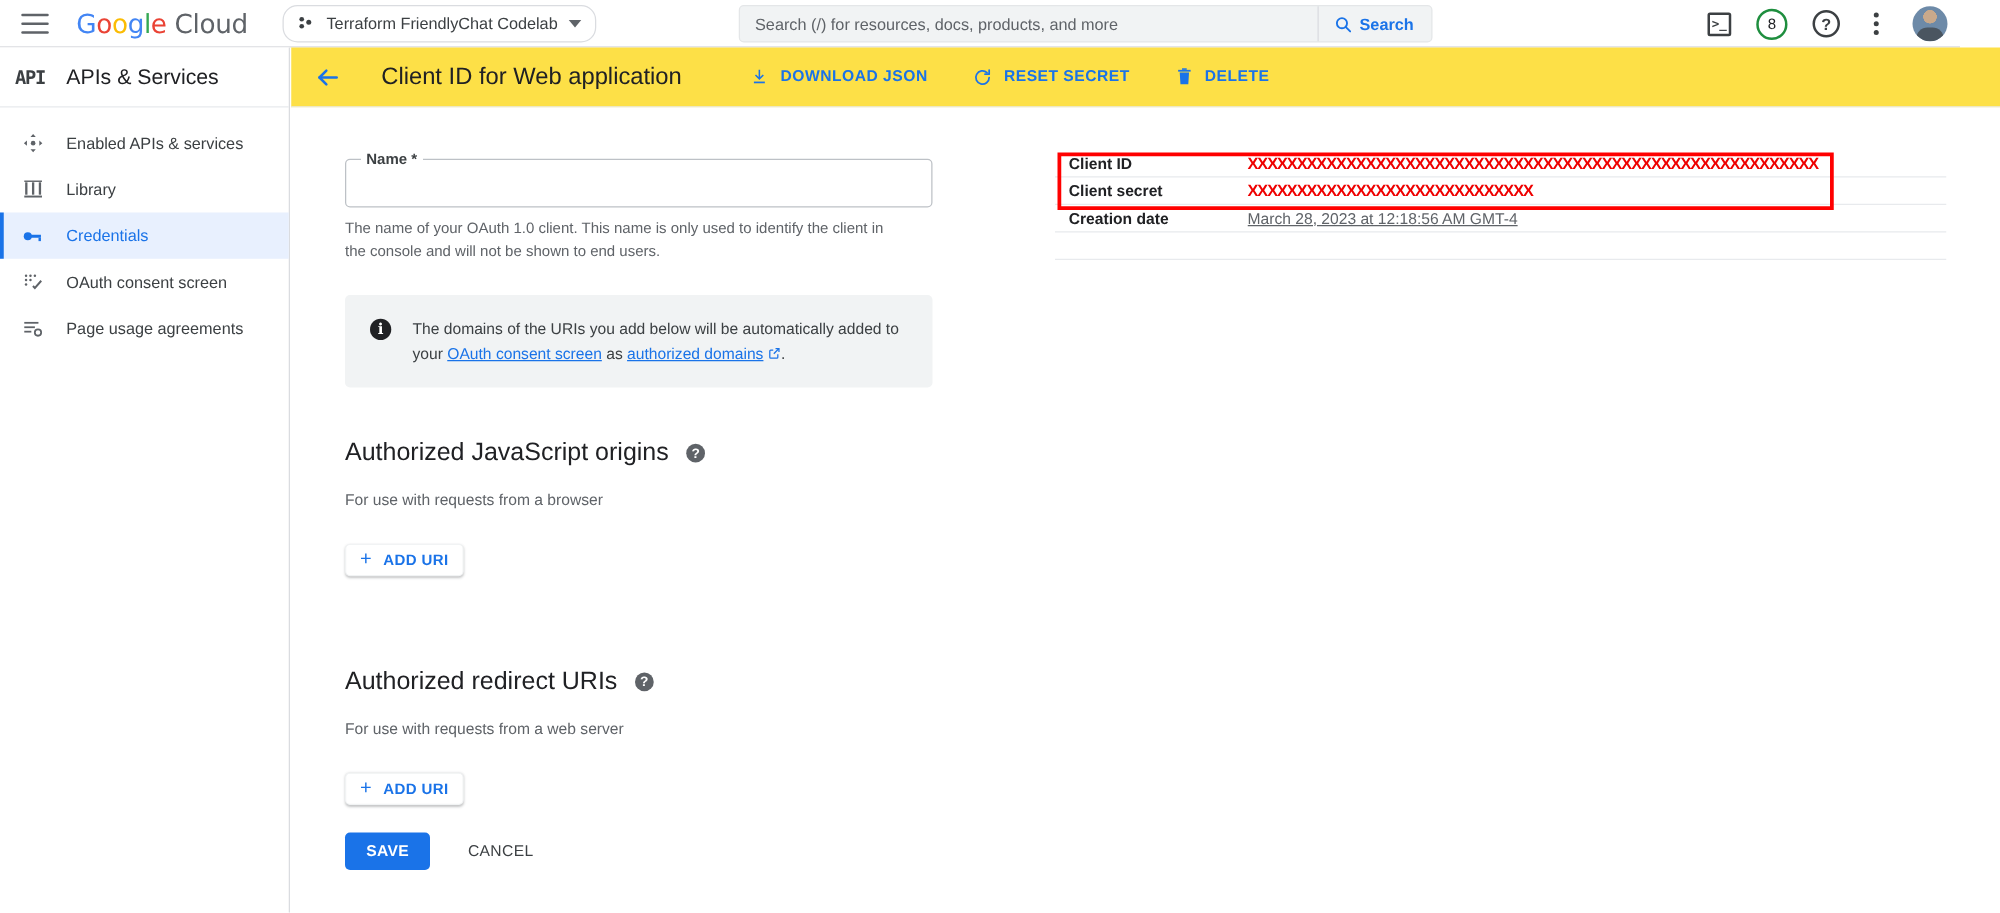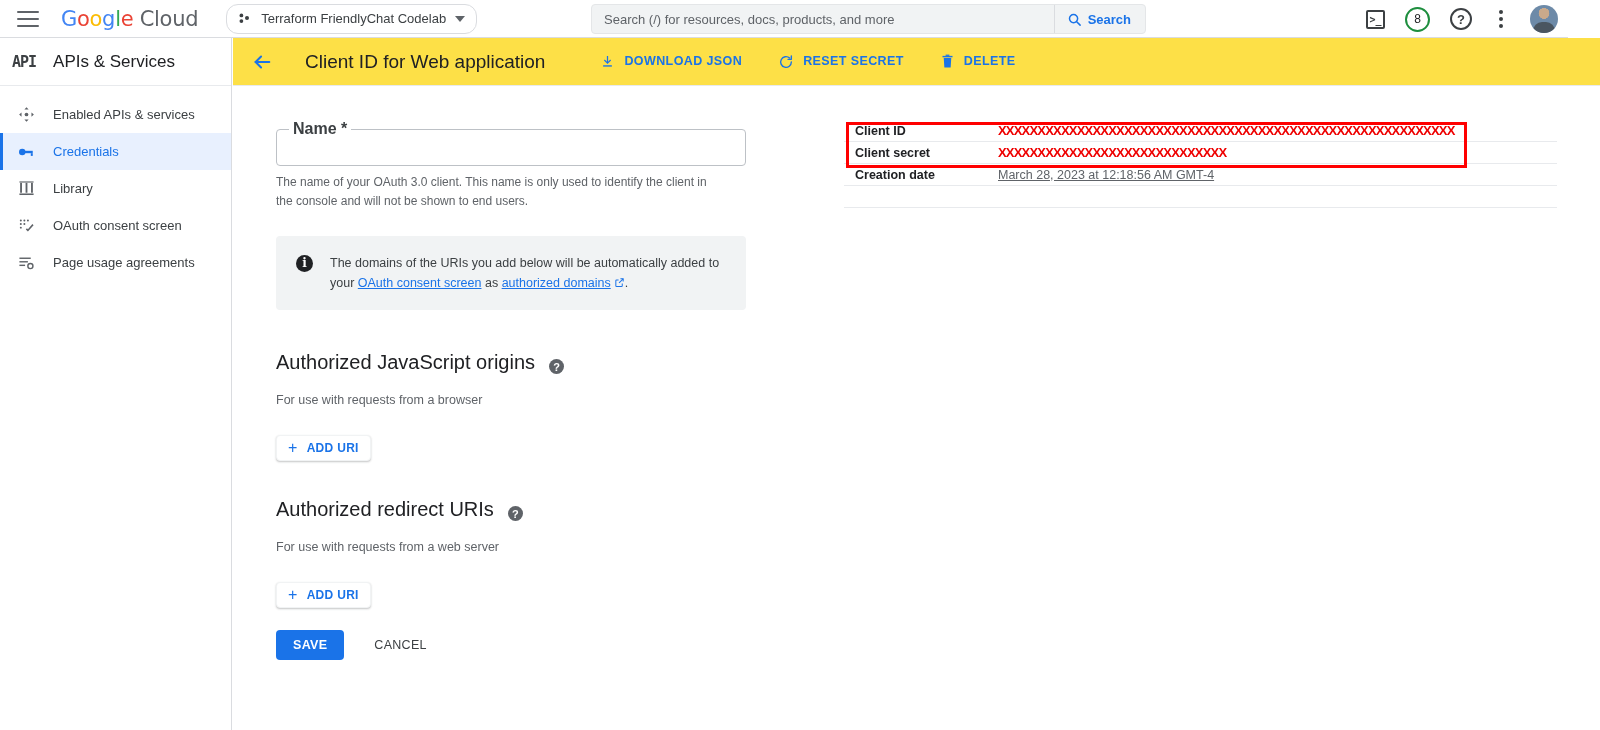--- a/index.html
+++ b/index.html
@@ -153,21 +153,21 @@
 
   .leftcol { position: absolute; left: 43px; top: 34px; width: 470px; }
 
   
   .field { position: relative; height: 46px; }
   .field fieldset {
     position: absolute; inset: 0; border: 1px solid #bdc1c6; border-radius: 4px;
     padding: 0 9px; margin: 0; pointer-events: none;
   }
   .field legend {
-    font-size: 16px; padding: 0 4px; color: #3c4043; font-weight: 700; margin-left: 3px;
+    font-size: 12px; padding: 0 4px; color: #3c4043; font-weight: 700; margin-left: 3px;
   }
   .field input {
     position: absolute; left: 14px; right: 12px; top: 11px; height: 26px;
     border: 0; outline: 0; font-family: "Liberation Sans", sans-serif;
     font-size: 14px; color: #202124; background: transparent;
   }
   .helper { margin-top: 7px; font-size: 12px; color: #5f6368; line-height: 1.58; width: 440px; }
 
   .infobox {
     margin-top: 25px; background: #f1f3f4; border-radius: 4px;
@@ -178,21 +178,21 @@
     width: 17px; height: 17px; border-radius: 50%; background: #202124; color: #fff;
     font-size: 12px; font-weight: 700; display: flex; align-items: center;
     justify-content: center; flex: 0 0 17px; margin-top: 2px;
     font-family: "DejaVu Serif", serif;
   }
   .infotext { font-size: 12.5px; color: #3c4043; line-height: 1.62; }
   .infotext a { color: #1a73e8; text-decoration: underline; }
 
   .section { margin-top: 41px; }
   .sec-title {
-    display: flex; align-items: flex-end; gap: 14px;
+    display: flex; align-items: center; gap: 14px;
     font-size: 20px; color: #202124; font-weight: 400;
   }
   .qmark {
     width: 15px; height: 15px; border-radius: 50%; background: #5f6368;
     color: #fff; font-size: 11px; font-weight: 700;
     display: flex; align-items: center; justify-content: center;
   }
   .sec-sub { margin-top: 19px; font-size: 12.5px; color: #5f6368; }
 
   .addbtn {
@@ -301,44 +301,44 @@
   <div class="side-list">
 
     <div class="side-item">
       <span class="side-ic">
         <svg width="17" height="17" viewBox="0 0 24 24" fill="#5f6368">
           <circle cx="12" cy="12" r="2.6"></circle>
             <path d="M12 1.6 15 5h-6zM12 22.4 9 19h6zM1.6 12 5 9v6zM22.4 12 19 15V9z"></path>
         </svg>
       </span>
       <span>Enabled APIs &amp; services</span>
-    </div>
-
-    <div class="side-item active">
-      <span class="side-ic">
-        <svg width="18" height="18" viewBox="0 0 24 24" fill="#1a73e8">
-          <circle cx="7" cy="12" r="4.3"></circle>
-            <rect x="10" y="10.4" width="11" height="3.2"></rect>
-            <rect x="18.4" y="13.6" width="2.6" height="3.6"></rect>
-        </svg>
-      </span>
-      <span>Credentials</span>
     </div>
 
     <div class="side-item">
       <span class="side-ic">
         <svg width="17" height="17" viewBox="0 0 24 24" fill="#5f6368">
           <rect x="3" y="4" width="2.6" height="14"></rect>
             <rect x="10.7" y="4" width="2.6" height="14"></rect>
             <rect x="18.4" y="4" width="2.6" height="14"></rect>
             <rect x="2" y="19" width="20" height="2.2"></rect>
             <rect x="2" y="2" width="20" height="1.6"></rect>
         </svg>
       </span>
       <span>Library</span>
+    </div>
+
+    <div class="side-item active">
+      <span class="side-ic">
+        <svg width="18" height="18" viewBox="0 0 24 24" fill="#1a73e8">
+          <circle cx="7" cy="12" r="4.3"></circle>
+            <rect x="10" y="10.4" width="11" height="3.2"></rect>
+            <rect x="18.4" y="13.6" width="2.6" height="3.6"></rect>
+        </svg>
+      </span>
+      <span>Credentials</span>
     </div>
 
     <div class="side-item">
       <span class="side-ic">
         <svg width="17" height="17" viewBox="0 0 24 24" fill="#5f6368">
           <circle cx="4" cy="5" r="1.4"></circle>
             <circle cx="9" cy="5" r="1.4"></circle>
             <circle cx="14" cy="5" r="1.4"></circle>
           <circle cx="4" cy="10" r="1.4"></circle>
             <circle cx="9" cy="10" r="1.4"></circle>
@@ -400,21 +400,21 @@
 
 <div class="main">
 
   <div class="leftcol">
 
     <div class="field">
       <fieldset>
         <legend>Name *</legend>
       </fieldset>
     </div>
-    <div class="helper">The name of your OAuth 3.0 client. This name is only used to identify the client in the console and will not be shown to end users.</div>
+    <div class="helper">The name of your OAuth 1.0 client. This name is only used to identify the client in the console and will not be shown to end users.</div>
 
     <div class="infobox">
       <div class="infoic">i</div>
       <div class="infotext">
         <span>The domains of the URIs you add below will be automatically added to your </span><a href="#">OAuth consent screen</a><span> as </span><a href="#">authorized domains</a><svg width="11" height="11" viewBox="0 0 24 24" fill="none" stroke="#1a73e8" stroke-width="2.2" style="vertical-align:-1px;margin-left:3px">
             <polyline points="14,4 20,4 20,10"></polyline>
             <line x1="20" y1="4" x2="11" y2="13"></line>
             <path d="M18 14v5a1.6 1.6 0 0 1-1.6 1.6H5.6A1.6 1.6 0 0 1 4 19V8.2A1.6 1.6 0 0 1 5.6 6.6H10"></path>
           </svg><span>.</span>
       </div>
@@ -425,21 +425,21 @@
         <span>Authorized JavaScript origins</span>
         <span class="qmark">?</span>
       </div>
       <div class="sec-sub">For use with requests from a browser</div>
       <div class="addbtn">
         <span class="plus">+</span>
         <span>ADD URI</span>
       </div>
     </div>
 
-    <div class="section" style="margin-top:37px">
+    <div class="section" style="margin-top:73px">
       <div class="sec-title">
         <span>Authorized redirect URIs</span>
         <span class="qmark">?</span>
       </div>
       <div class="sec-sub">For use with requests from a web server</div>
       <div class="addbtn">
         <span class="plus">+</span>
         <span>ADD URI</span>
       </div>
     </div>

